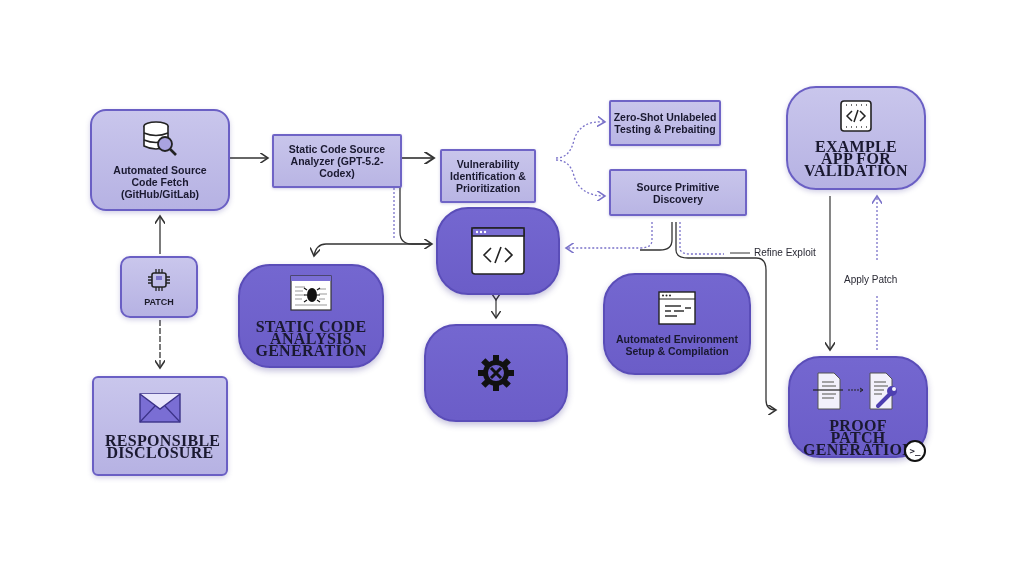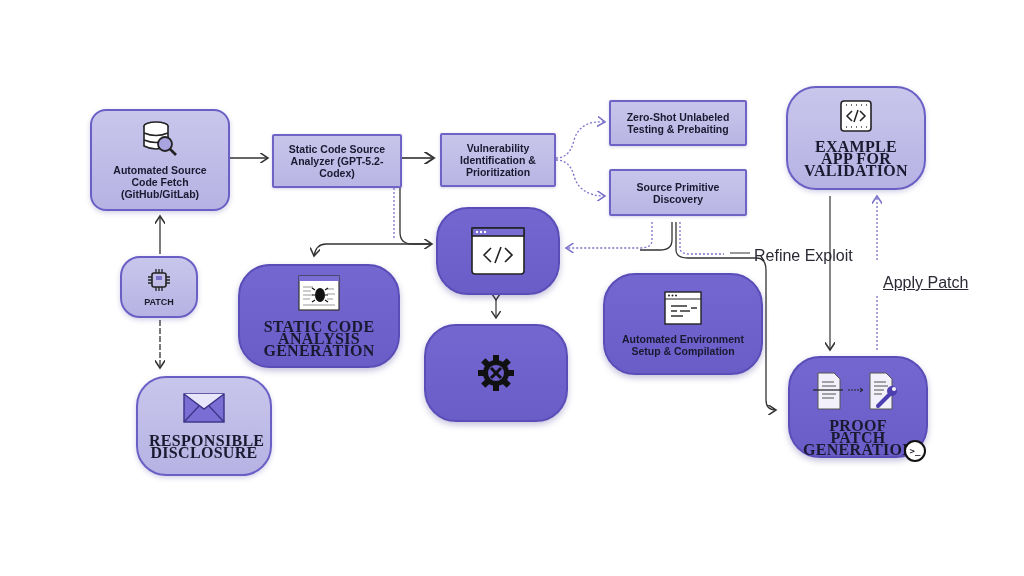--- a/index.html
+++ b/index.html
@@ -9,21 +9,21 @@
           align-items:center; justify-content:center; text-align:center; }
   .light { background:linear-gradient(180deg,#c9c6ec 0%,#b6b2e3 100%); border:2px solid #6a5fc4; border-radius:16px;
            box-shadow:0 2px 5px rgba(80,70,160,0.25); }
   .dark { background:linear-gradient(180deg,#7467d0 0%,#6b5dc8 100%); border:2px solid #5a4db8; border-radius:32px;
           box-shadow:0 3px 6px rgba(60,50,140,0.3); }
   .rect { background:linear-gradient(180deg,#c8c5eb 0%,#b9b5e4 100%); border:2px solid #6f64c6; border-radius:2px;
           box-shadow:0 1px 3px rgba(80,70,160,0.25); }
   .lbl { font-size:10.5px; line-height:12px; font-weight:bold; color:#1a1930; }
   .mono { font-family:Liberation Serif, serif; font-size:16px; letter-spacing:0.3px; line-height:12px; font-weight:bold; color:#1a1930; }
   .small { font-size:9px; font-weight:bold; }
-  .edge-label { position:absolute; font-size:16px; color:#2a2a35; }
+  .edge-label { position:absolute; font-size:10px; color:#2a2a35; }
   svg.overlay { position:absolute; left:0; top:0; }
   .icon { display:block; }
 </style>
 </head>
 <body>
 
 <svg class="overlay" width="1024" height="576">
   <defs>
     <marker id="ah" markerWidth="8" markerHeight="8" refX="6" refY="4" orient="auto">
       <path d="M0,0 L6,4 L0,8" fill="none" stroke="#333" stroke-width="1.2"></path>
@@ -72,62 +72,62 @@
     <circle cx="25" cy="24" r="7" fill="#a9a3e0" stroke="#222" stroke-width="1.8"></circle>
     <path d="M30,29 L36,35" stroke="#222" stroke-width="2.6"></path>
   </svg>
   <div class="lbl" style="margin-top:6px;width:120px;">Automated Source Code Fetch (GitHub/GitLab)</div>
 </div>
 
 <div class="node rect" style="left:272px;top:134px;width:130px;height:54px;">
   <div class="lbl" style="width:100px;">Static Code Source Analyzer (GPT-5.2-Codex)</div>
 </div>
 
-<div class="node rect" style="left:440px;top:133px;width:116px;height:54px;">
+<div class="node rect" style="left:440px;top:149px;width:96px;height:54px;">
   <div class="lbl" style="width:106px;">Vulnerability Identification &amp; Prioritization</div>
 </div>
 
-<div class="node rect" style="left:609px;top:100px;width:138px;height:46px;">
+<div class="node rect" style="left:609px;top:100px;width:112px;height:46px;">
   <div class="lbl" style="width:132px;">Zero-Shot Unlabeled Testing &amp; Prebaiting</div>
 </div>
 
 <div class="node rect" style="left:609px;top:169px;width:138px;height:47px;">
   <div class="lbl" style="width:110px;">Source Primitive Discovery</div>
 </div>
 
 <div class="node light" style="left:786px;top:86px;width:140px;height:104px;border-radius:30px;">
   <svg class="icon" width="34" height="34" viewBox="0 0 34 34">
     <rect x="2" y="2" width="30" height="30" rx="3" fill="#fff" stroke="#222" stroke-width="1.6"></rect>
     <path d="M13,12 L8,17 L13,22 M21,12 L26,17 L21,22 M19,11 L15,23" fill="none" stroke="#222" stroke-width="1.5"></path>
     <path d="M7,6 h1 M12,6 h1 M17,6 h1 M22,6 h1 M27,6 h1 M7,28 h1 M12,28 h1 M17,28 h1 M22,28 h1 M27,28 h1" stroke="#444" stroke-width="1.4"></path>
   </svg>
   <div class="mono" style="margin-top:8px;width:110px;">EXAMPLE APP FOR VALIDATION</div>
 </div>
 
-<div class="node light" style="left:120px;top:256px;width:78px;height:62px;border-radius:20px;">
+<div class="node light" style="left:120px;top:256px;width:78px;height:62px;border-radius:10px;">
   <svg class="icon" width="26" height="24" viewBox="0 0 26 24">
     <rect x="6" y="5" width="14" height="14" rx="2" fill="none" stroke="#222" stroke-width="1.6"></rect>
     <rect x="10" y="8" width="6" height="4" fill="#7a72c9"></rect>
     <path d="M10,1 V5 M13,1 V5 M16,1 V5 M10,19 V23 M13,19 V23 M16,19 V23 M2,9 H6 M2,12 H6 M2,15 H6 M20,9 H24 M20,12 H24 M20,15 H24" stroke="#222" stroke-width="1.3"></path>
   </svg>
   <div class="small" style="margin-top:5px;">PATCH</div>
 </div>
 
 <div class="node dark" style="left:436px;top:207px;width:124px;height:88px;">
   <svg class="icon" width="54" height="48" viewBox="0 0 54 48">
     <rect x="1" y="1" width="52" height="46" rx="3" fill="#fff" stroke="#222" stroke-width="1.6"></rect>
     <rect x="1" y="1" width="52" height="8" fill="#7a6ed4" stroke="#222" stroke-width="1.6"></rect>
     <circle cx="6" cy="5" r="1.2" fill="#fff"></circle>
       <circle cx="10" cy="5" r="1.2" fill="#fff"></circle>
       <circle cx="14" cy="5" r="1.2" fill="#fff"></circle>
     <path d="M20,21 L13,28 L20,35 M34,21 L41,28 L34,35 M30,20 L24,36" fill="none" stroke="#222" stroke-width="1.6"></path>
   </svg>
 </div>
 
-<div class="node dark" style="left:238px;top:264px;width:162px;height:104px;">
+<div class="node dark" style="left:238px;top:264px;width:146px;height:104px;">
   <svg class="icon" width="42" height="36" viewBox="0 0 42 36">
     <rect x="1" y="1" width="40" height="34" fill="#fff" stroke="#333" stroke-width="1.2"></rect>
     <rect x="1" y="1" width="40" height="5" fill="#7a6ed4"></rect>
     <path d="M5,12 h10 M5,16 h8 M5,20 h10 M5,24 h7 M29,14 h7 M29,19 h8 M29,24 h6 M5,30 h32" stroke="#999" stroke-width="1"></path>
     <ellipse cx="22" cy="20" rx="5" ry="7" fill="#111"></ellipse>
     <path d="M17,15 l-3,-2 M27,15 l3,-2 M17,20 h-3 M27,20 h3 M17,25 l-3,2 M27,25 l3,2" stroke="#111" stroke-width="1.2"></path>
   </svg>
   <div class="mono" style="margin-top:10px;width:130px;">STATIC CODE ANALYSIS GENERATION</div>
 </div>
 
@@ -142,33 +142,33 @@
         <rect x="16" y="30" width="6" height="7" transform="rotate(45 19 19)"></rect>
       <rect x="1" y="16" width="7" height="6" transform="rotate(45 19 19)"></rect>
         <rect x="30" y="16" width="7" height="6" transform="rotate(45 19 19)"></rect>
     </g>
     <circle cx="19" cy="19" r="13" fill="#111"></circle>
     <circle cx="19" cy="19" r="8" fill="#6b5dc8"></circle>
     <path d="M14,14 L24,24 M24,14 L14,24" stroke="#111" stroke-width="3"></path>
   </svg>
 </div>
 
-<div class="node dark" style="left:603px;top:273px;width:160px;height:102px;">
+<div class="node dark" style="left:603px;top:273px;width:148px;height:102px;">
   <svg class="icon" width="38" height="34" viewBox="0 0 38 34">
     <rect x="1" y="1" width="36" height="32" fill="#fff" stroke="#222" stroke-width="1.4"></rect>
     <path d="M1,8 H37" stroke="#222" stroke-width="1.2"></path>
     <circle cx="5" cy="4.5" r="1" fill="#222"></circle>
       <circle cx="8.5" cy="4.5" r="1" fill="#222"></circle>
       <circle cx="12" cy="4.5" r="1" fill="#222"></circle>
     <path d="M7,15 h16 M7,20 h6 M16,20 h10 M27,17 h6 M7,25 h12" stroke="#333" stroke-width="1.5"></path>
   </svg>
   <div class="lbl" style="margin-top:8px;width:140px;">Automated Environment Setup &amp; Compilation</div>
 </div>
 
-<div class="node light" style="left:92px;top:376px;width:136px;height:100px;border-radius:30px;margin-left:44px;">
+<div class="node light" style="left:92px;top:376px;width:136px;height:100px;border-radius:6px;">
   <svg class="icon" width="42" height="30" viewBox="0 0 42 30">
     <rect x="1" y="1" width="40" height="28" fill="#7a6ed4" stroke="#3b3288" stroke-width="1.4"></rect>
     <path d="M1,1 L21,16 L41,1" fill="#e8e6fb" stroke="#3b3288" stroke-width="1.4"></path>
     <path d="M1,29 L16,13 M41,29 L26,13" stroke="#3b3288" stroke-width="1.2"></path>
   </svg>
   <div class="mono" style="margin-top:12px;width:110px;">RESPONSIBLE DISCLOSURE</div>
 </div>
 
 <div class="node dark" style="left:788px;top:356px;width:140px;height:102px;justify-content:flex-end;">
   <svg class="icon" width="92" height="38" viewBox="0 0 92 38">
@@ -182,13 +182,13 @@
     <path d="M66,34 L78,22" stroke="#4d3fb0" stroke-width="4" stroke-linecap="round"></path>
     <circle cx="80" cy="19" r="5" fill="#4d3fb0"></circle>
     <circle cx="82" cy="17" r="2" fill="#f2f1fb"></circle>
   </svg>
   <div class="mono" style="margin-top:10px;width:110px;">PROOF PATCH GENERATION</div>
 </div>
 
 <div style="position:absolute;left:904px;top:440px;width:22px;height:22px;border-radius:50%;background:#fff;border:2px solid #111;box-sizing:border-box;display:flex;align-items:center;justify-content:center;font-family:'DejaVu Sans Mono',monospace;font-size:9px;font-weight:bold;">&gt;_</div>
 
 <div class="edge-label" style="left:754px;top:247px;">Refine Exploit</div>
-<div class="edge-label" style="left:883px;top:274px;text-decoration:underline;">Apply Patch</div>
+<div class="edge-label" style="left:844px;top:274px;">Apply Patch</div>
 
 </body></html>

